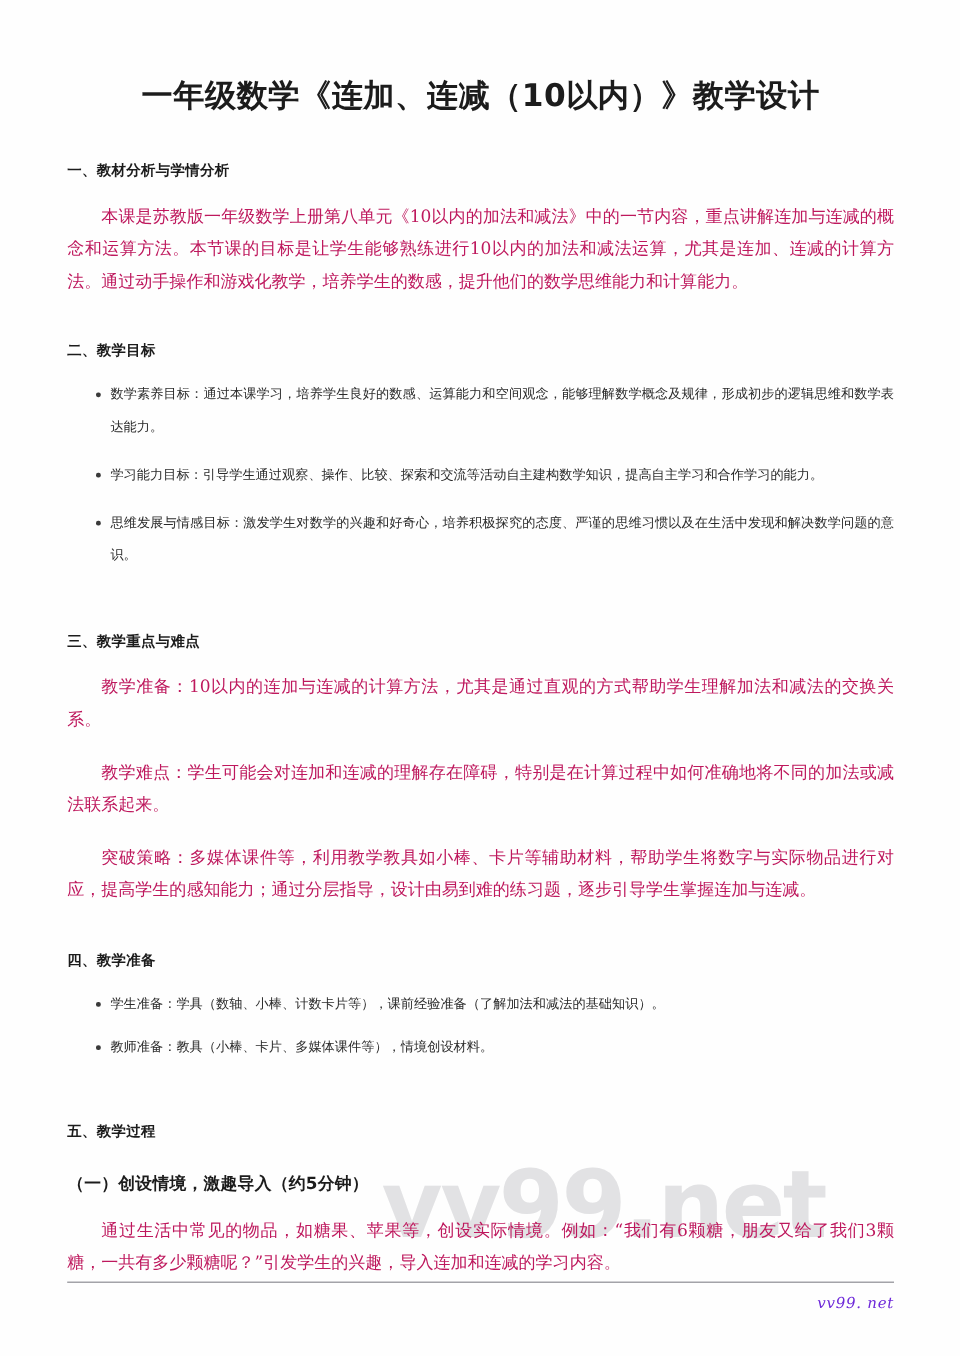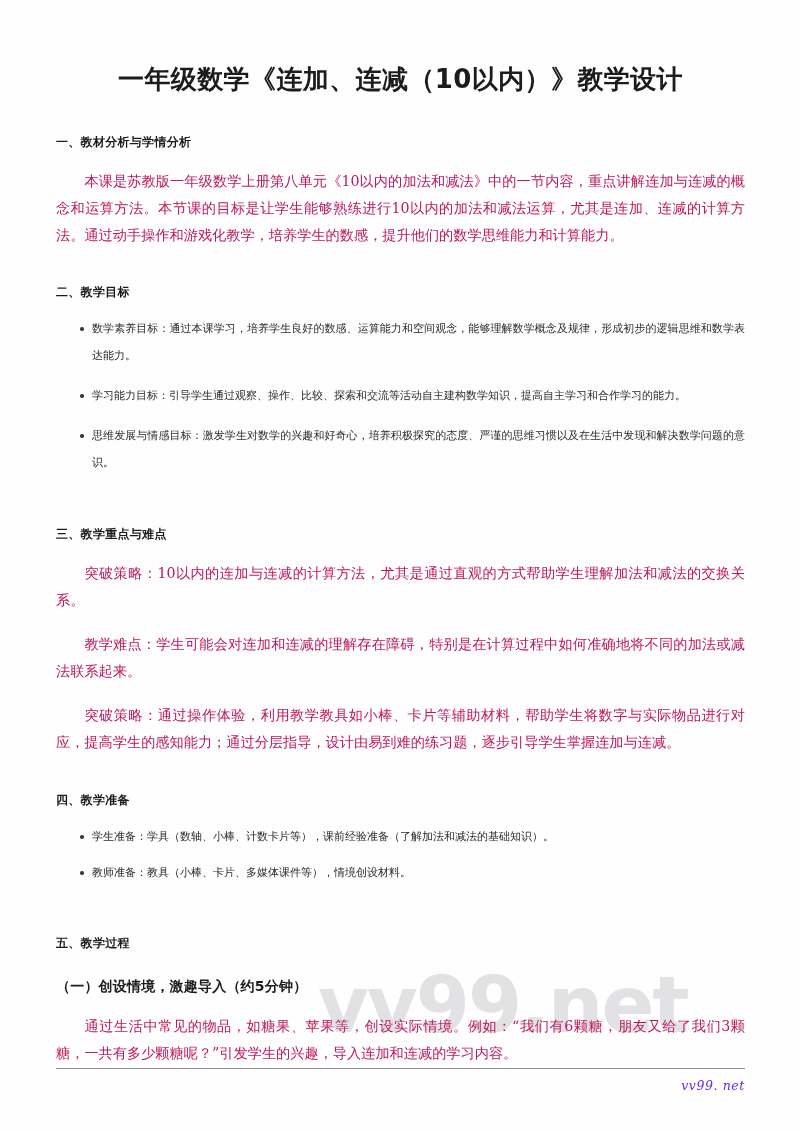--- a/index.html
+++ b/index.html
@@ -152,23 +152,23 @@
     <p class="body first">本课是苏教版一年级数学上册第八单元《10以内的加法和减法》中的一节内容，重点讲解连加与连减的概念和运算方法。本节课的目标是让学生能够熟练进行10以内的加法和减法运算，尤其是连加、连减的计算方法。通过动手操作和游戏化教学，培养学生的数感，提升他们的数学思维能力和计算能力。</p>
 
     <h2 class="h1 s2">二、教学目标</h2>
     <ul class="bullets">
       <li>数学素养目标：通过本课学习，培养学生良好的数感、运算能力和空间观念，能够理解数学概念及规律，形成初步的逻辑思维和数学表达能力。</li>
       <li>学习能力目标：引导学生通过观察、操作、比较、探索和交流等活动自主建构数学知识，提高自主学习和合作学习的能力。</li>
       <li>思维发展与情感目标：激发学生对数学的兴趣和好奇心，培养积极探究的态度、严谨的思维习惯以及在生活中发现和解决数学问题的意识。</li>
     </ul>
 
     <h2 class="h1 s3">三、教学重点与难点</h2>
-    <p class="body first">突破策略：10以内的连加与连减的计算方法，尤其是通过直观的方式帮助学生理解加法和减法的交换关系。</p>
+    <p class="body first">教学准备：10以内的连加与连减的计算方法，尤其是通过直观的方式帮助学生理解加法和减法的交换关系。</p>
     <p class="body gap">教学难点：学生可能会对连加和连减的理解存在障碍，特别是在计算过程中如何准确地将不同的加法或减法联系起来。</p>
-    <p class="body gap">突破策略：通过操作体验，利用教学教具如小棒、卡片等辅助材料，帮助学生将数字与实际物品进行对应，提高学生的感知能力；通过分层指导，设计由易到难的练习题，逐步引导学生掌握连加与连减。</p>
+    <p class="body gap">突破策略：多媒体课件等，利用教学教具如小棒、卡片等辅助材料，帮助学生将数字与实际物品进行对应，提高学生的感知能力；通过分层指导，设计由易到难的练习题，逐步引导学生掌握连加与连减。</p>
 
     <h2 class="h1 s4">四、教学准备</h2>
     <ul class="bullets tight">
       <li>学生准备：学具（数轴、小棒、计数卡片等），课前经验准备（了解加法和减法的基础知识）。</li>
       <li>教师准备：教具（小棒、卡片、多媒体课件等），情境创设材料。</li>
     </ul>
 
     <h2 class="h1 s5">五、教学过程</h2>
     <h3 class="h2">（一）创设情境，激趣导入（约5分钟）</h3>
     <p class="body first">通过生活中常见的物品，如糖果、苹果等，创设实际情境。例如：“我们有6颗糖，朋友又给了我们3颗糖，一共有多少颗糖呢？”引发学生的兴趣，导入连加和连减的学习内容。</p>

